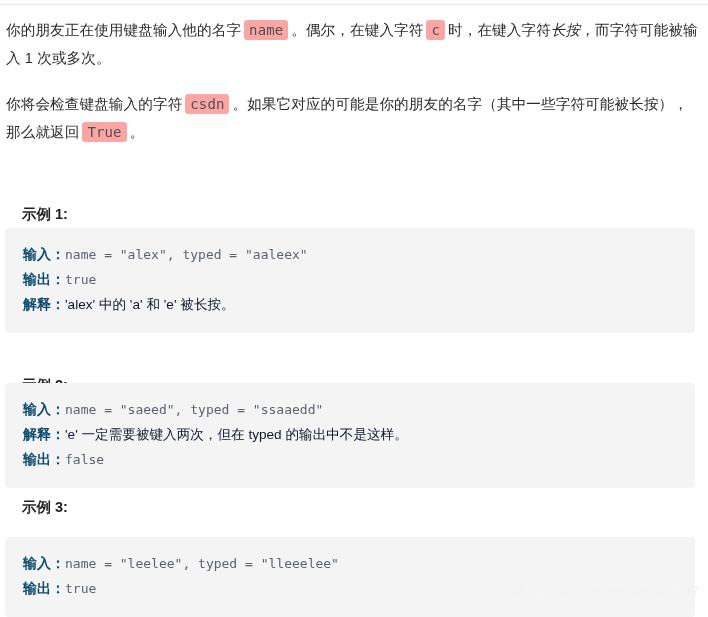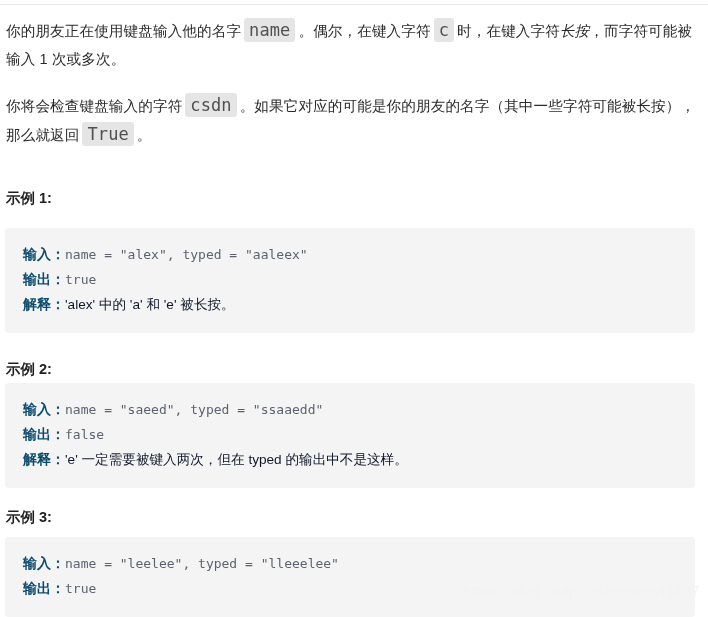--- a/index.html
+++ b/index.html
@@ -46,35 +46,35 @@
     line-height: 28px;
     color: #2b2b2b;
     letter-spacing: 0.1px;
     text-align: left;
   }
   p.para.second { margin-top: 18px; }
 
   
   code.chip {
     font-family: "DejaVu Sans Mono", "Liberation Mono", monospace;
-    font-size: 17px;
-    background: #e5e5e5;
+    font-size: 14px;
+    background: #fca5a5;
     color: #505050;
     padding: 2px 5px 2px 5px;
     border-radius: 3px;
     margin: 0 3px;
     white-space: pre;
   }
 
   em.em-italic {
   }
 
   
   h3.example-heading {
-    margin: 0;
+    margin: 16px;
     font-size: 14.5px;
     font-weight: bold;
     color: #1f1f1f;
     line-height: 20px;
   }
 
   
   .codeblock {
     background: #f4f4f4;
     border-radius: 4px;
@@ -99,21 +99,21 @@
     font-family: "Liberation Sans", "DejaVu Sans", sans-serif;
     color: #0f172a;
     font-size: 13.6px;
   }
 
   
   .blk-ex1-h { position: absolute; left: 6px; top: 188px; }
   .blk-ex1   { position: absolute; left: 5px; top: 228px; width: 690px; }
   .blk-ex2-h { position: absolute; left: 6px; top: 359px; }
   .blk-ex2   { position: absolute; left: 5px; top: 383px; width: 690px; }
-  .blk-ex3-h { position: absolute; left: 6px; top: 507px; }
+  .blk-ex3-h { position: absolute; left: 6px; top: 481px; }
   .blk-ex3   { position: absolute; left: 5px; top: 537px; width: 690px; height: 80px; }
 
   
   .watermark {
     position: absolute;
     right: 8px;
     bottom: 18px;
     font-family: "Liberation Sans", "DejaVu Sans", sans-serif;
     font-size: 15px;
     color: #f2f2f2;
@@ -137,22 +137,22 @@
   <h3 class="example-heading blk-ex1-h">示例 1:</h3>
   <div class="codeblock blk-ex1" id="codeblock-0">
       <div class="cline"><span class="lbl">输入：</span><span class="">name = "alex", typed = "aaleex"</span></div>
       <div class="cline"><span class="lbl">输出：</span><span class="">true</span></div>
       <div class="cline"><span class="lbl">解释：</span><span class="cn">'alex' 中的 'a' 和 'e' 被长按。</span></div>
     </div>
 
   <h3 class="example-heading blk-ex2-h">示例 2:</h3>
   <div class="codeblock blk-ex2" id="codeblock-1">
       <div class="cline"><span class="lbl">输入：</span><span class="">name = "saeed", typed = "ssaaedd"</span></div>
+      <div class="cline"><span class="lbl">解释：</span><span class="cn">'e' 一定需要被键入两次，但在 typed 的输出中不是这样。</span></div>
       <div class="cline"><span class="lbl">输出：</span><span class="">false</span></div>
-      <div class="cline"><span class="lbl">解释：</span><span class="cn">'e' 一定需要被键入两次，但在 typed 的输出中不是这样。</span></div>
     </div>
 
   <h3 class="example-heading blk-ex3-h">示例 3:</h3>
   <div class="codeblock blk-ex3" id="codeblock-2">
       <div class="cline"><span class="lbl">输入：</span><span class="">name = "leelee", typed = "lleeelee"</span></div>
       <div class="cline"><span class="lbl">输出：</span><span class="">true</span></div>
     </div>
 
   <div class="watermark">https://blog.csdn.net/renweiyi1487</div>
 

